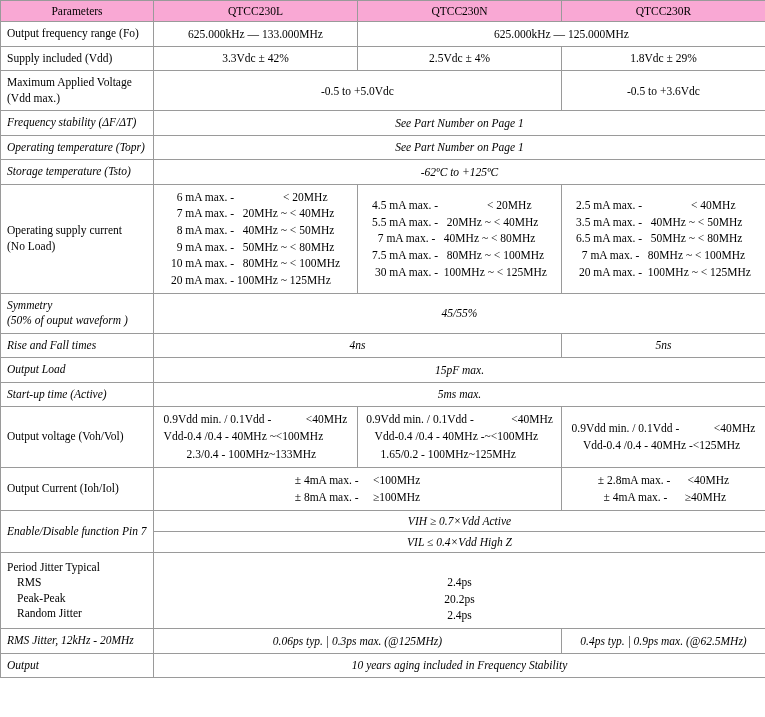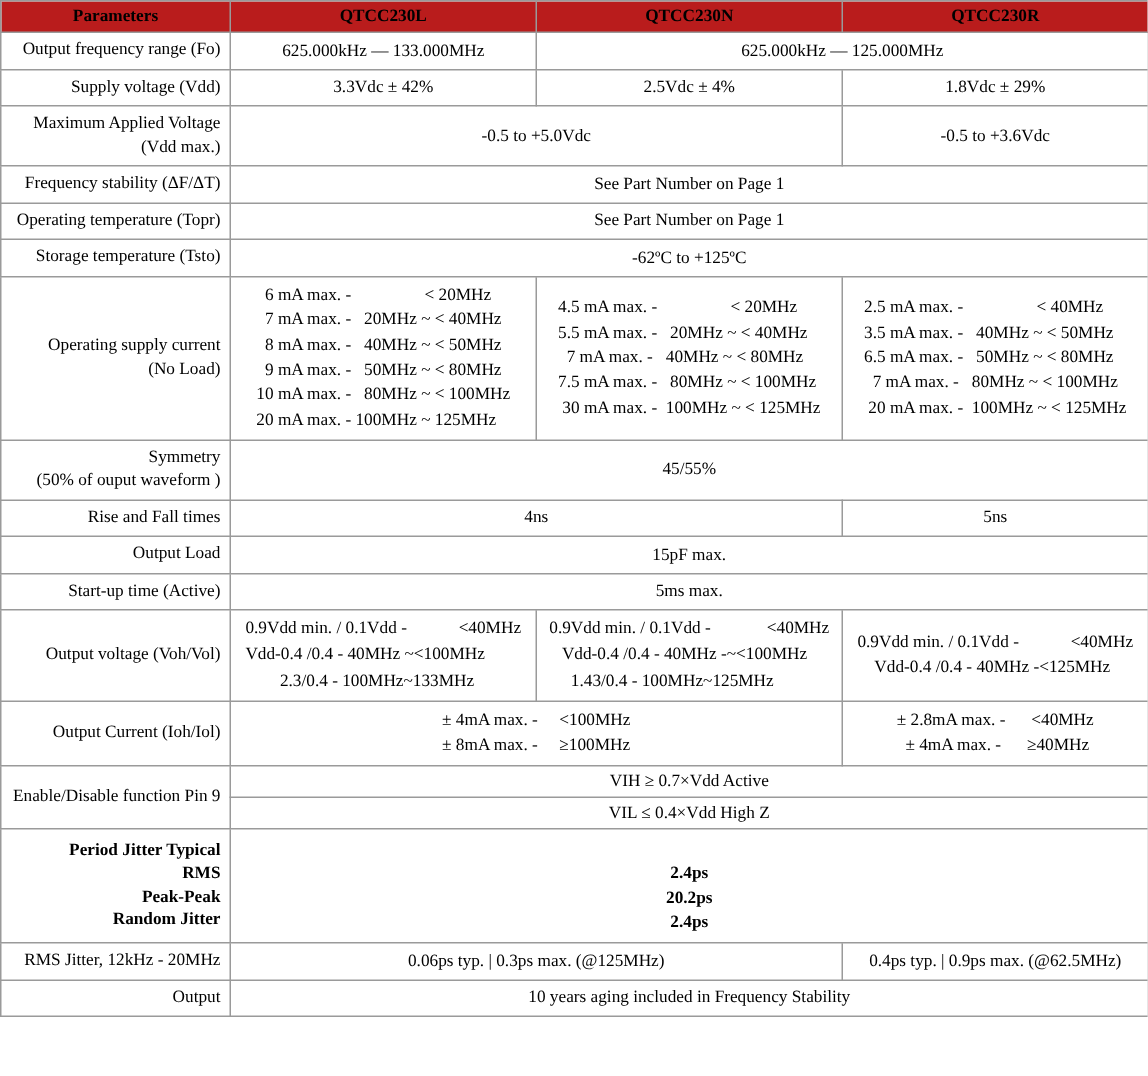--- a/index.html
+++ b/index.html
@@ -17,33 +17,33 @@
     table-layout: fixed;
   }
   table.spec td, table.spec th {
     border: 1px solid #9a9a9a;
     vertical-align: middle;
     font-size: 11.5px;
     color: #000;
     padding: 4px 6px;
   }
   thead th {
-    background: #b91c1c;
+    background: #f9a8d4;
     color: #ffffff;
-    font-weight: bold;
+    font-weight: normal;
     font-size: 13px;
     text-align: center;
     padding: 6px 4px;
     border: 1px solid #1f5fa8;
   }
   thead th.param-head {
     text-align: center;
   }
   td.param {
-    text-align: right;
+    text-align: left;
     padding-left: 7px;
     padding-right: 4px;
     line-height: 1.35;
   }
   td.ctr {
     text-align: center;
   }
   .colw1 { width: 153px; }
   .colw2 { width: 204px; }
   .colw3 { width: 204px; }
@@ -64,25 +64,25 @@
   .voltlist {
     text-align: left;
     display: inline-block;
     line-height: 1.5;
   }
   .voltlist .row {
     white-space: pre;
   }
   .jitter {
     line-height: 1.45;
-    font-weight: bold;
   }
   .pad-v {
     padding-top: 9px;
     padding-bottom: 9px;
+    font-style: italic;
   }
   .pad-vv {
     padding-top: 14px;
     padding-bottom: 14px;
   }
 </style>
 </head>
 <body>
 
 <table class="spec">
@@ -102,21 +102,21 @@
   </thead>
   <tbody>
 
     <tr>
       <td class="param">Output frequency range (Fo)</td>
       <td class="ctr">625.000kHz — 133.000MHz</td>
       <td class="ctr" colspan="2">625.000kHz — 125.000MHz</td>
     </tr>
 
     <tr>
-      <td class="param">Supply voltage (Vdd)</td>
+      <td class="param">Supply included (Vdd)</td>
       <td class="ctr">3.3Vdc  ± 42%</td>
       <td class="ctr">2.5Vdc  ± 4%</td>
       <td class="ctr">1.8Vdc  ± 29%</td>
     </tr>
 
     <tr>
       <td class="param">
         <span>Maximum Applied Voltage</span><br>
         <span>(Vdd max.)</span>
       </td>
@@ -204,21 +204,21 @@
         <span class="voltlist">
           <span class="row">0.9Vdd min. / 0.1Vdd -            &lt;40MHz</span><br>
           <span class="row">Vdd-0.4 /0.4 - 40MHz ~&lt;100MHz</span><br>
           <span class="row">        2.3/0.4 - 100MHz~133MHz</span>
         </span>
       </td>
       <td class="ctr pad-vv">
         <span class="voltlist">
           <span class="row">0.9Vdd min. / 0.1Vdd -             &lt;40MHz</span><br>
           <span class="row">   Vdd-0.4 /0.4 - 40MHz -~&lt;100MHz</span><br>
-          <span class="row">     1.43/0.4 - 100MHz~125MHz</span>
+          <span class="row">     1.65/0.2 - 100MHz~125MHz</span>
         </span>
       </td>
       <td class="ctr pad-vv">
         <span class="voltlist">
           <span class="row">0.9Vdd min. / 0.1Vdd -            &lt;40MHz</span><br>
           <span class="row">    Vdd-0.4 /0.4 - 40MHz -&lt;125MHz</span>
         </span>
       </td>
     </tr>
 
@@ -232,21 +232,21 @@
       </td>
       <td class="ctr pad-vv">
         <span class="voltlist">
           <span class="row">± 2.8mA max. -      &lt;40MHz</span><br>
           <span class="row">  ± 4mA max. -      ≥40MHz</span>
         </span>
       </td>
     </tr>
 
     <tr>
-      <td class="param pad-v" rowspan="2">Enable/Disable function Pin 9</td>
+      <td class="param pad-v" rowspan="2">Enable/Disable function Pin 7</td>
       <td class="ctr pad-v" colspan="3">VIH ≥ 0.7×Vdd Active</td>
     </tr>
     <tr>
       <td class="ctr pad-v" colspan="3">VIL ≤  0.4×Vdd High Z</td>
     </tr>
 
     <tr>
       <td class="param jitter">
         <span>Period Jitter Typical</span>
         <span class="sub">RMS</span>

